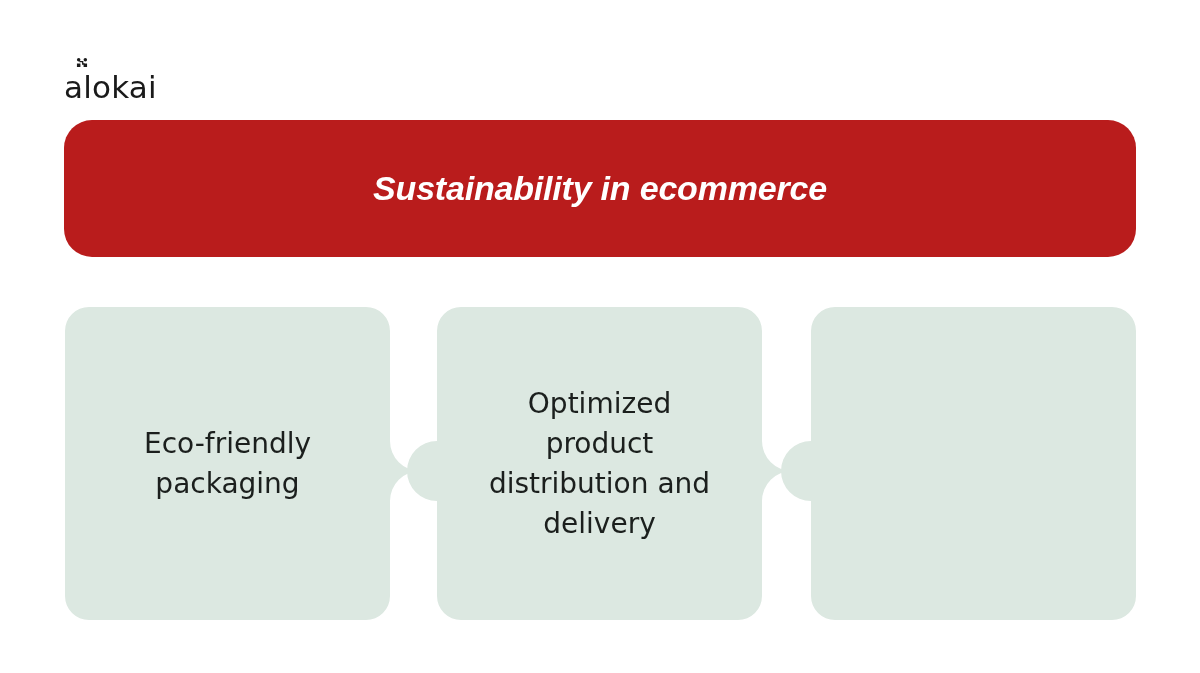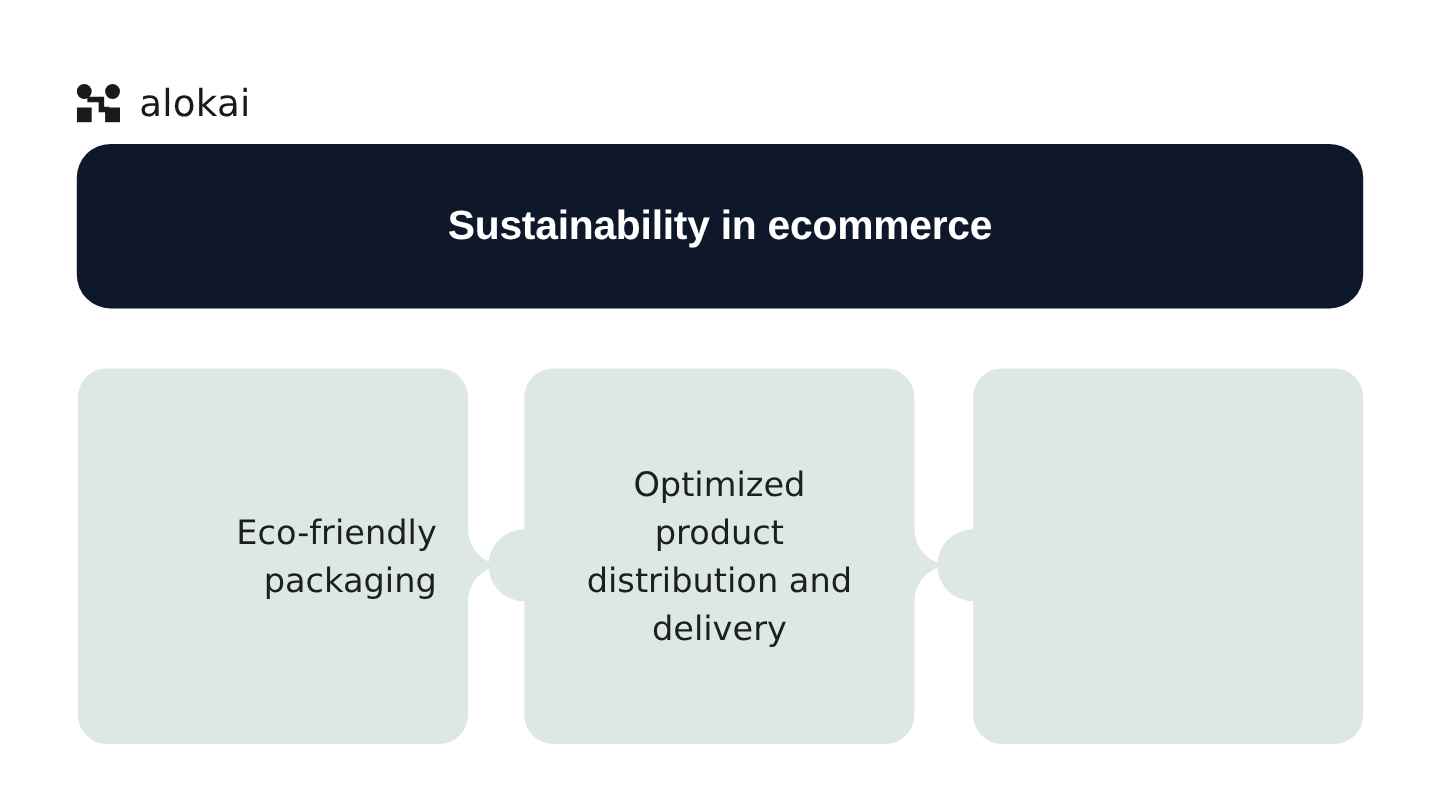--- a/index.html
+++ b/index.html
@@ -19,23 +19,24 @@
     height: 673px;
     background: #ffffff;
   }
 
   
   .brand {
     position: absolute;
     left: 64px;
     top: 58px;
     display: flex;
-    align-items: flex-end;
-    gap: 16px;
+    align-items: flex-start;
+    gap: 4px;
     height: 44px;
+    flex-direction: column;
   }
   .brand-mark {
     width: 36px;
     height: 32px;
     display: block;
   }
   .brand-word {
     font-size: 31px;
     line-height: 1;
     letter-spacing: 0.2px;
@@ -46,25 +47,26 @@
     top: 1px;
   }
 
   
   .title-banner {
     position: absolute;
     left: 64px;
     top: 120px;
     width: 1072px;
     height: 137px;
-    background: #0f172a;
+    background: #b91c1c;
     border-radius: 28px;
     display: flex;
     align-items: center;
     justify-content: center;
+    font-style: italic;
   }
   .title-text {
     color: #ffffff;
     font-size: 34px;
     font-weight: bold;
     letter-spacing: -0.2px;
     font-family: "Liberation Sans", sans-serif;
     text-align: center;
   }
 
@@ -95,21 +97,21 @@
     text-align: center;
     color: #1b1f1d;
     font-size: 28px;
     line-height: 40px;
     font-family: "DejaVu Sans", sans-serif;
     font-weight: 400;
     pointer-events: auto;
   }
   .card-label span { display: block; width: 100%; padding: 0 26px; box-sizing: border-box; }
 
-  #card-label-0 { left: 65px;  width: 325px; text-align: right; }
+  #card-label-0 { left: 65px;  width: 325px; }
   #card-label-1 { left: 437px; width: 325px; }
   #card-label-2 { left: 811px; width: 325px; }
 </style>
 </head>
 <body>
 
 <div class="canvas">
 
   <div class="brand">
     <svg class="brand-mark" viewBox="0 0 36 32">

